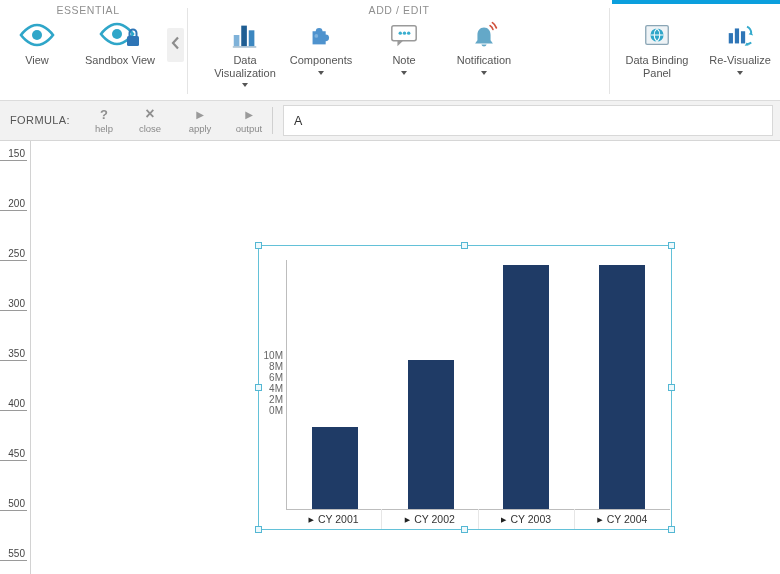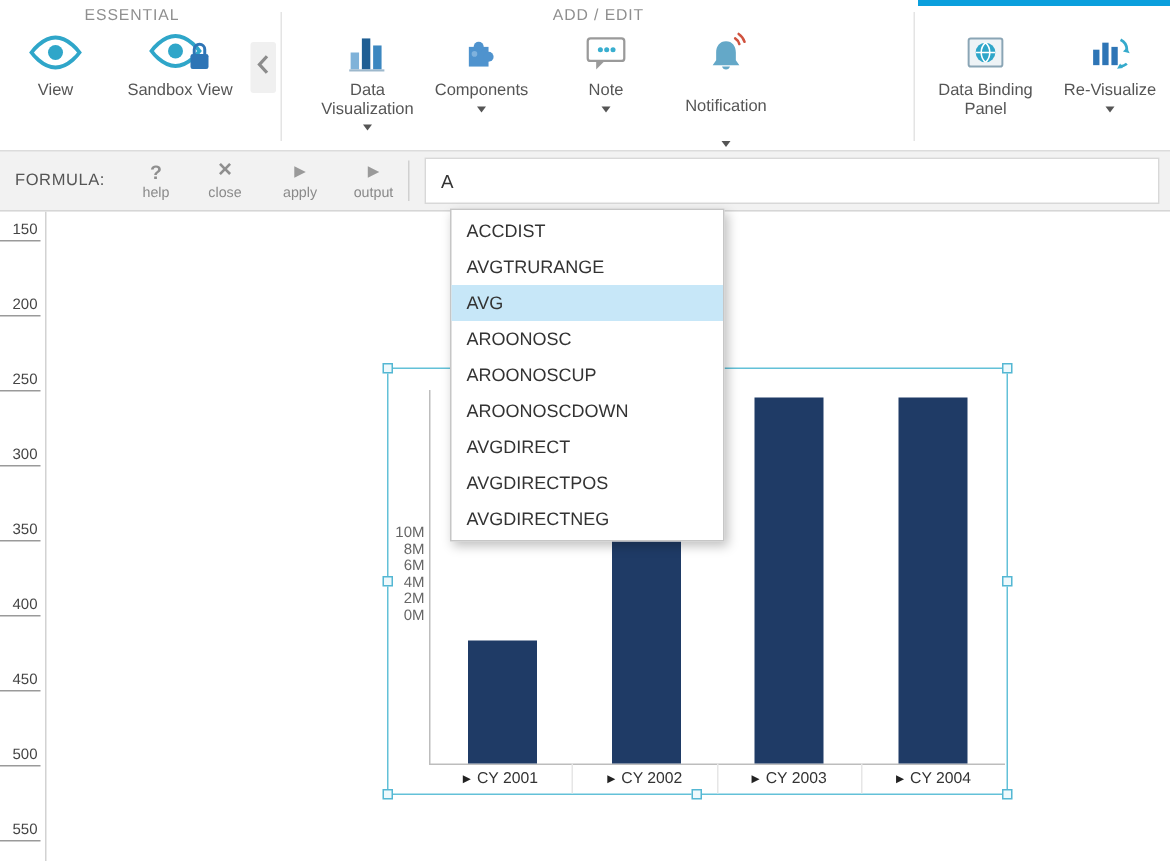--- a/index.html
+++ b/index.html
@@ -121,21 +121,21 @@
             <rect x="3" y="6" width="26" height="16" rx="2" fill="#ffffff" stroke="#9a9a9a" stroke-width="1.6"></rect>
             <path d="M9 22 v6 l6 -6 z" fill="#9a9a9a"></path>
             <circle cx="12" cy="14" r="1.8" fill="#39aecf"></circle>
             <circle cx="16.5" cy="14" r="1.8" fill="#39aecf"></circle>
             <circle cx="21" cy="14" r="1.8" fill="#39aecf"></circle>
           </svg>
       </span>
       <span class="rb-label">Note</span>
       <span class="rb-caret"></span>
     </div>
-    <div class="rb-item" style="left:446px;width:76px;gap:12px;">
+    <div class="rb-item" style="left:446px;width:76px;">
       <span class="rb-icon">
         <svg width="30" height="30" viewBox="0 0 32 32">
             <path d="M16 8 c-4.5 0 -7 3.5 -7 8 v5.5 L6.5 25 h19 L23 21.5 V16 c0 -4.5 -2.5 -8 -7 -8 z" fill="#64a8c8"></path>
             <path d="M13.2 26 a2.9 2.9 0 0 0 5.6 0 z" fill="#64a8c8"></path>
             <path d="M22.5 6 a7 7 0 0 1 3 4" stroke="#d0523e" fill="none" stroke-width="1.8" stroke-linecap="round"></path>
             <path d="M25 2.8 a10.5 10.5 0 0 1 4.2 5.6" stroke="#d0523e" fill="none" stroke-width="1.8" stroke-linecap="round"></path>
           </svg>
       </span>
       <span class="rb-label">Notification</span>
       <span class="rb-caret"></span>
@@ -262,25 +262,14 @@
           <span>CY 2003</span>
         </div>
         <div class="cat">
           <span class="play">▶</span>
           <span>CY 2004</span>
         </div>
       </div>
     </div>
   </div>
 
-  <div class="dropdown">
-    <div class="dd-item">ACCDIST</div>
-    <div class="dd-item">AVGTRURANGE</div>
-    <div class="dd-item selected">AVG</div>
-    <div class="dd-item">AROONOSC</div>
-    <div class="dd-item">AROONOSCUP</div>
-    <div class="dd-item">AROONOSCDOWN</div>
-    <div class="dd-item">AVGDIRECT</div>
-    <div class="dd-item">AVGDIRECTPOS</div>
-    <div class="dd-item">AVGDIRECTNEG</div>
-  </div>
 
 </div>
 
 </body></html>

